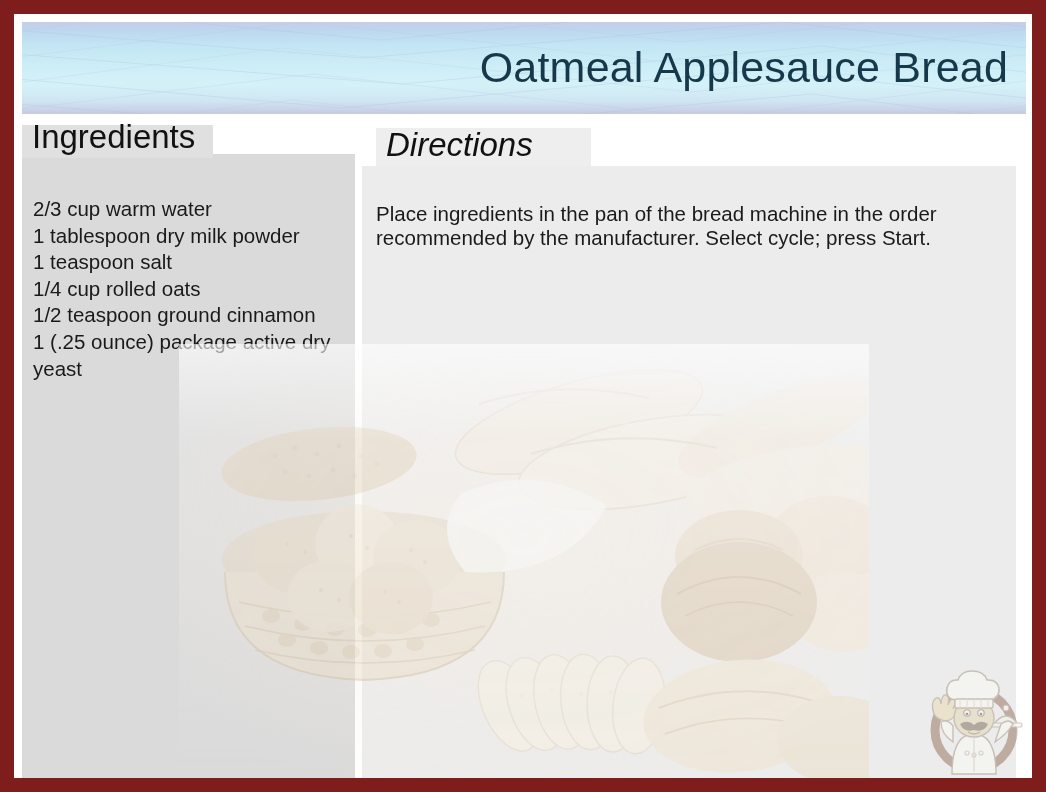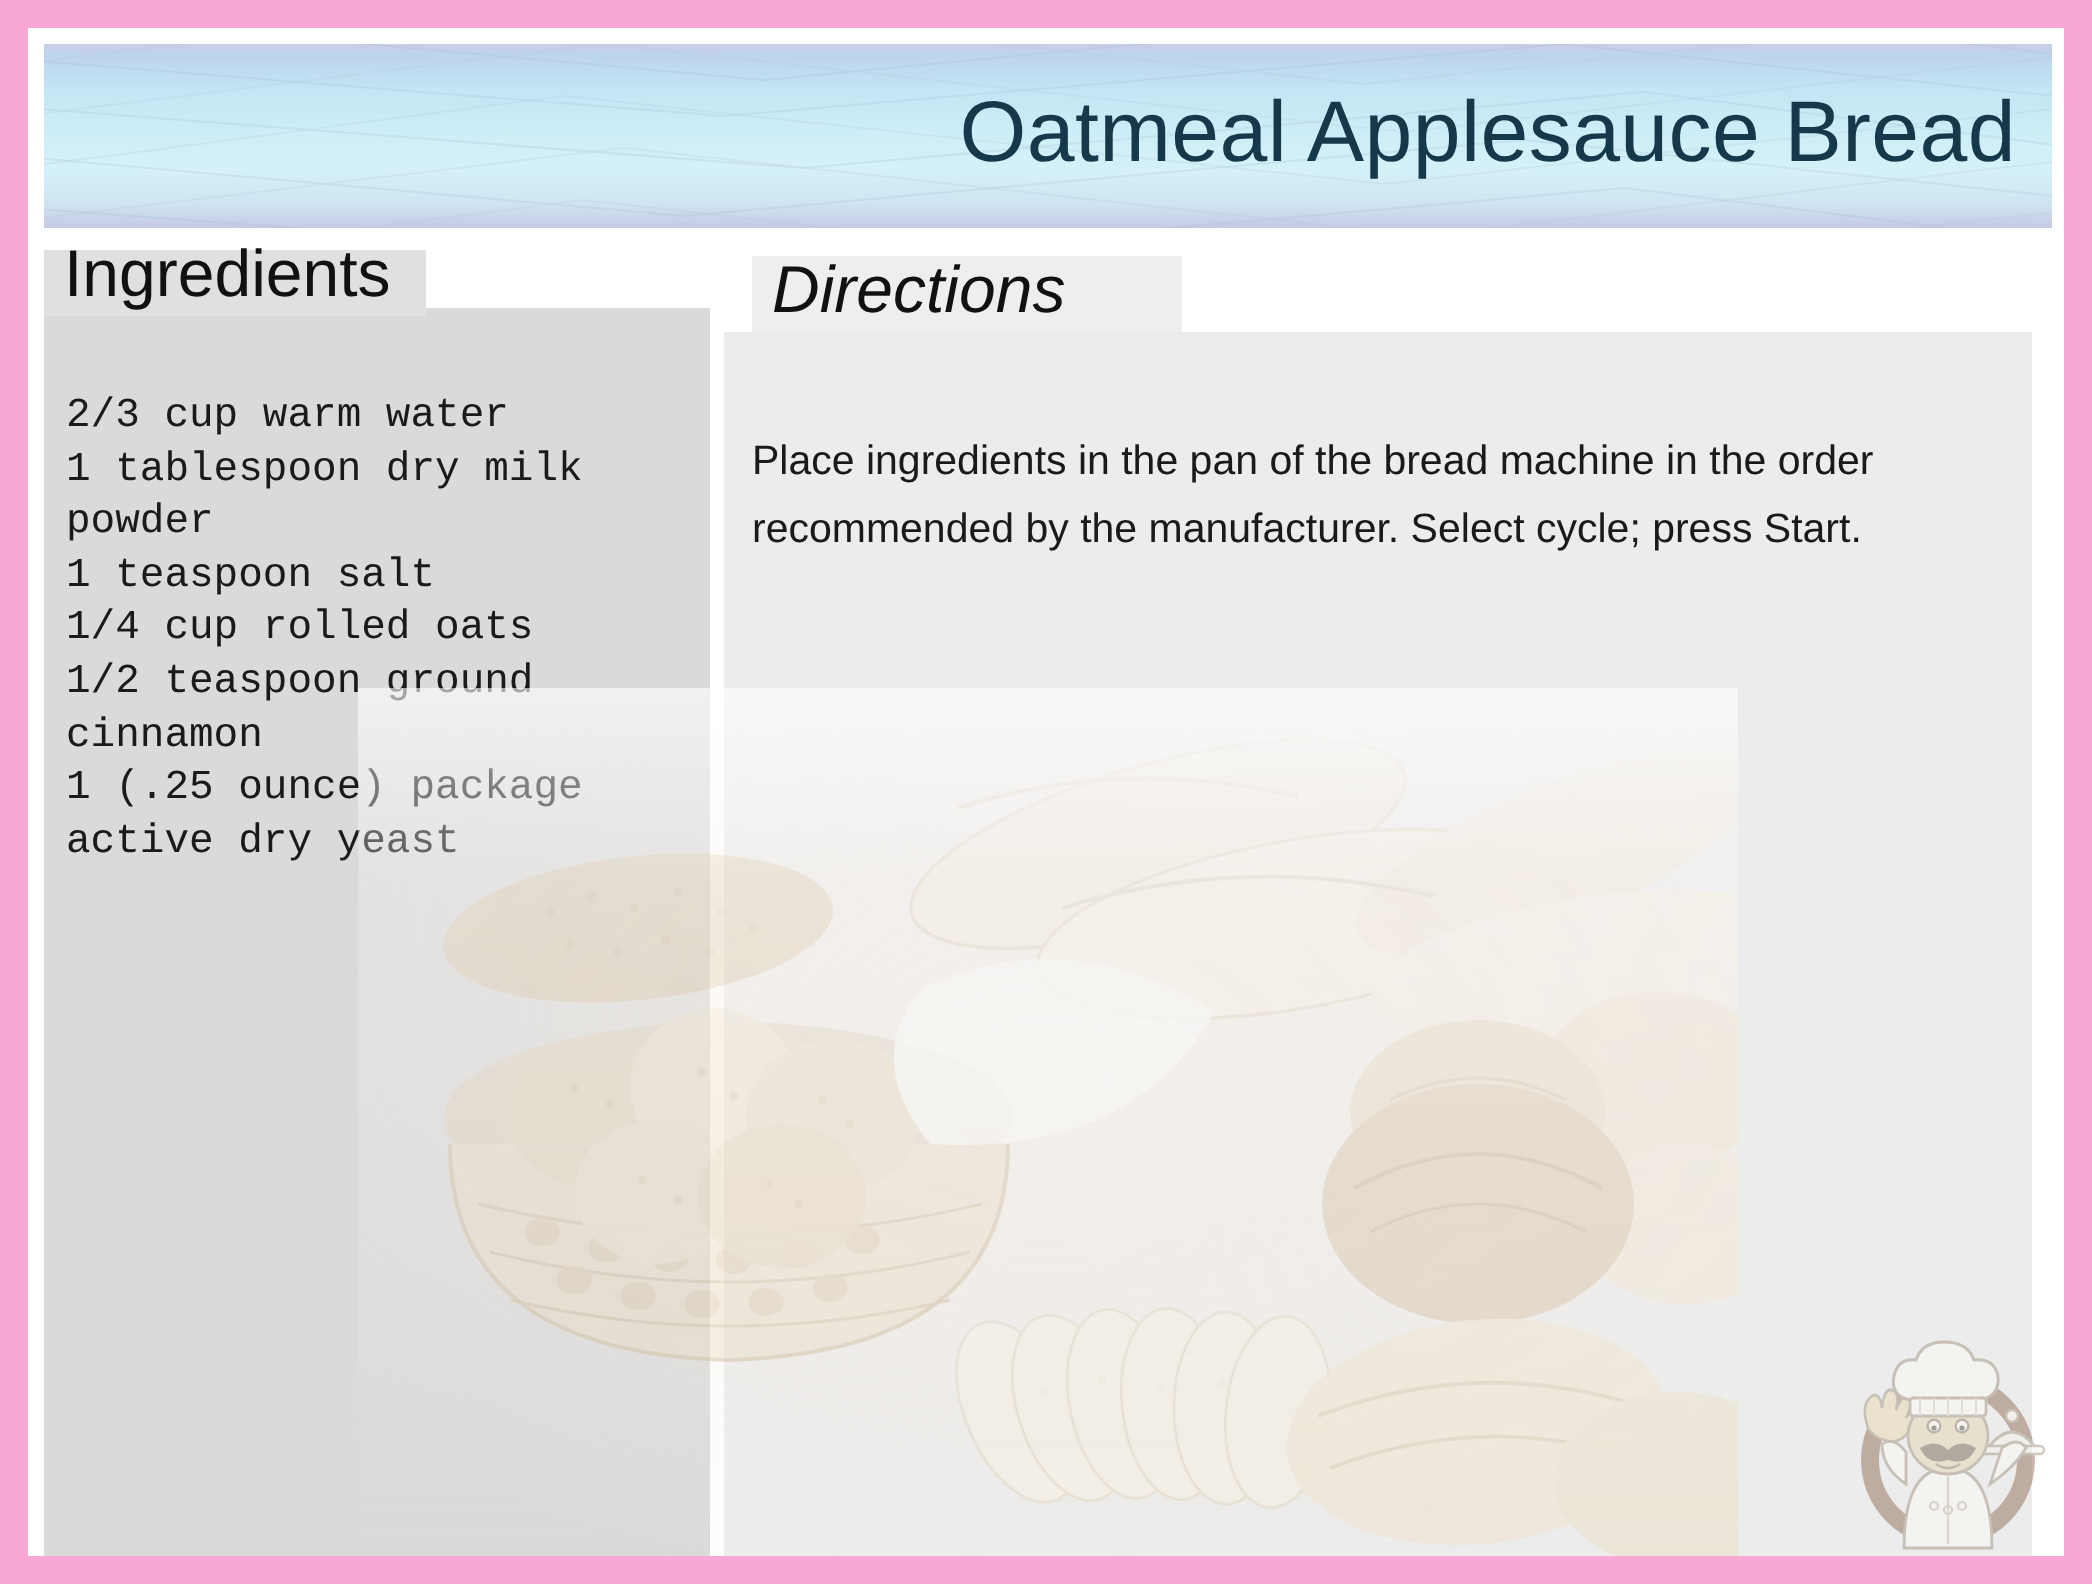--- a/index.html
+++ b/index.html
@@ -13,21 +13,21 @@
     font-family: "Liberation Sans", sans-serif;
     background: #034484;
   }
 
   
   #slide-frame {
     position: absolute;
     left: 0; top: 0;
     width: 1046px;
     height: 792px;
-    background: #f9a8d4;
+    background: #7f1d1d;
   }
   #slide-canvas {
     position: absolute;
     left: 14px;  top: 14px;
     width: 1018px;
     height: 764px;
     background: #ffffff;
     overflow: hidden;
   }
 
@@ -83,21 +83,20 @@
   }
 
   #ingredients-panel {
     position: absolute;
     left: 8px;
     top: 140px;
     width: 333px;
     height: 624px;
     background: #dadada;
     z-index: 1;
-    font-family: Liberation Mono, monospace;
   }
   #ingredients-tab {
     left: 8px;
     top: 111px;
     width: 191px;
     height: 33px;
   }
   #ingredients-list {
     position: absolute;
     left: 11px;
@@ -130,24 +129,24 @@
     left: 362px;
     top: 114px;
     width: 215px;
     height: 38px;
     background: #eeeeee;
     font-style: italic;
   }
   #directions-text {
     position: absolute;
     left: 14px;
-    top: 48px;
+    top: 36px;
     width: 614px;
     font-size: 20.5px;
-    line-height: 34px;
+    line-height: 24px;
     color: #1a1a1a;
     z-index: 4;
   }
 
   
   #bread-photo {
     position: absolute;
     left: 165px;
     top: 330px;
     width: 690px;

